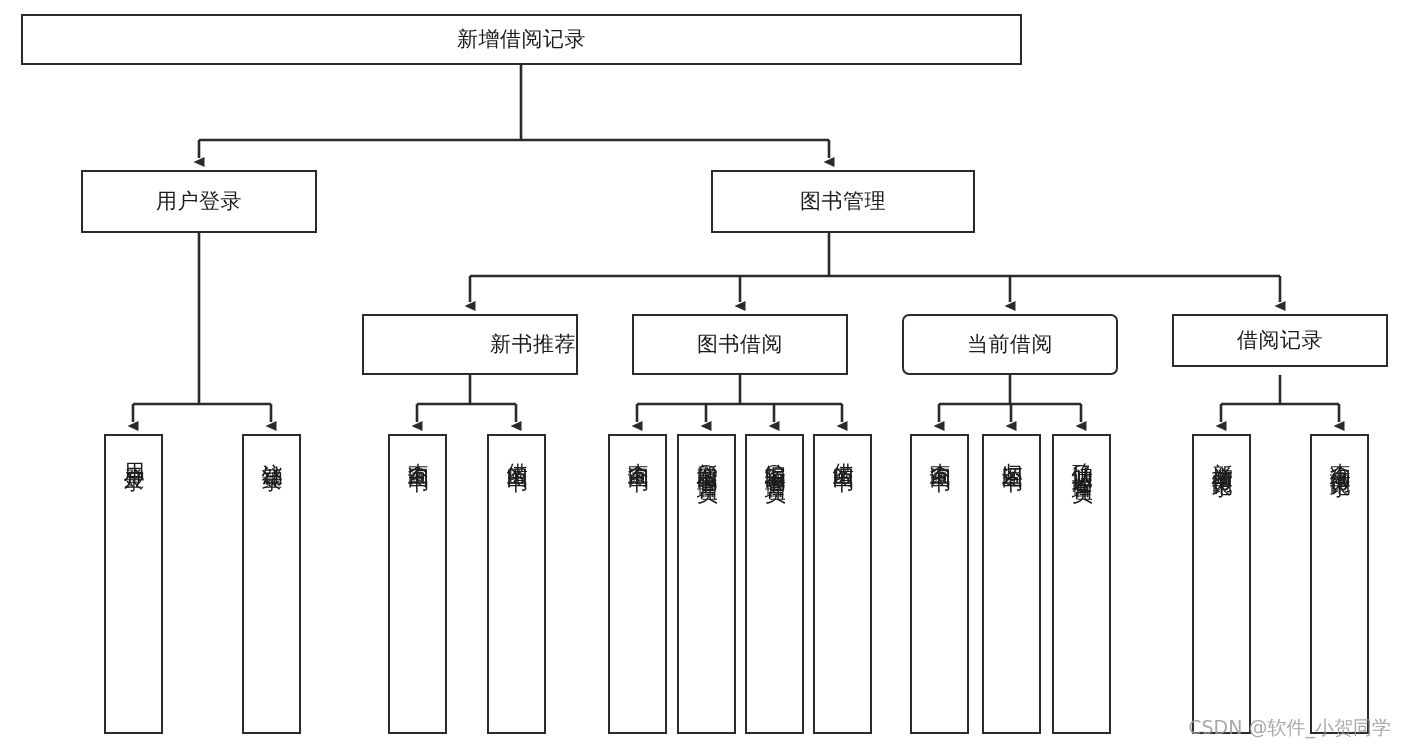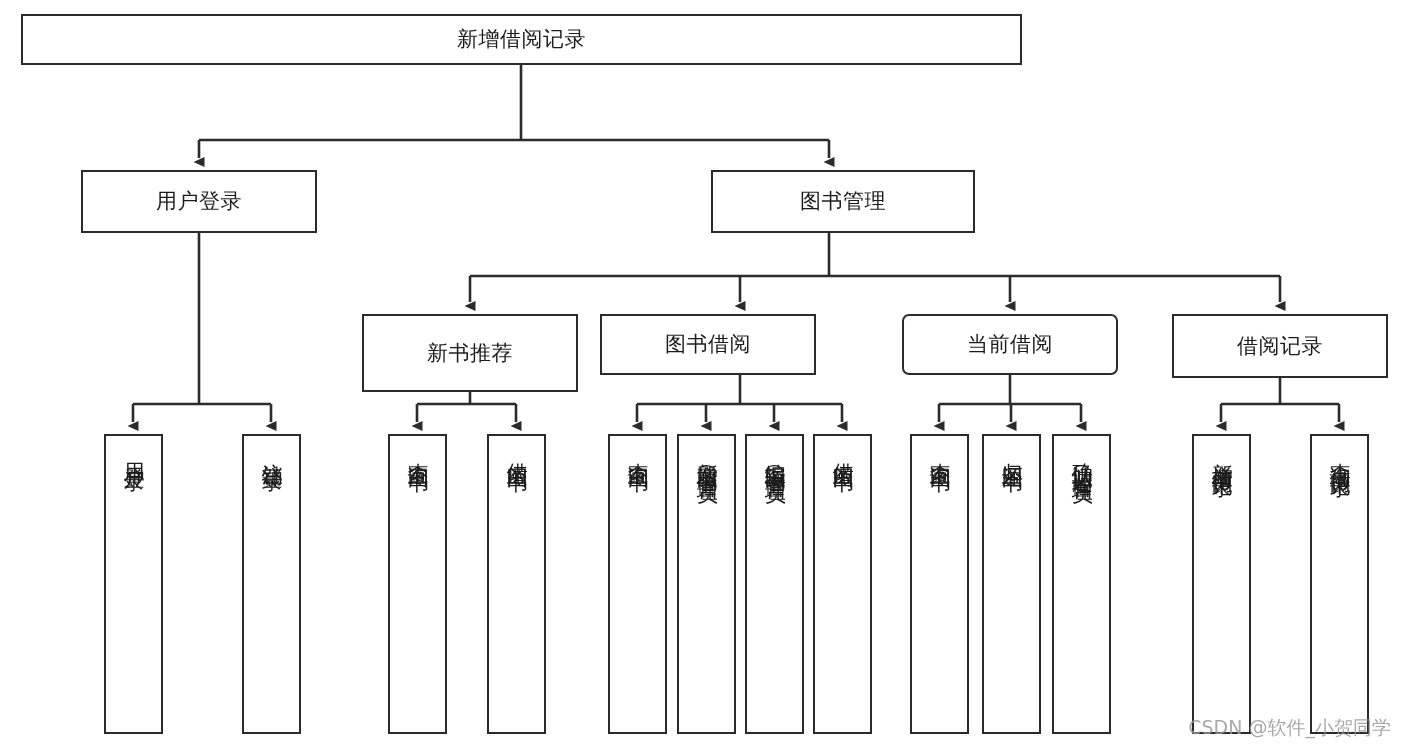--- a/index.html
+++ b/index.html
@@ -125,30 +125,30 @@
     <span class="label">新增借阅记录</span>
   </div>
 
   <div class="node" id="n-user_login" style="left: 81px; top: 170px; width: 236px; height: 63px;">
     <span class="label">用户登录</span>
   </div>
   <div class="node" id="n-book_manage" style="left: 711px; top: 170px; width: 264px; height: 63px;">
     <span class="label">图书管理</span>
   </div>
 
-  <div class="node" id="n-new_book_rec" style="left: 362px; top: 314px; width: 216px; height: 78px;">
+  <div class="node" id="n-new_book_rec" style="left: 362px; top: 314px; width: 216px; height: 61px; justify-content: flex-end;">
     <span class="label">新书推荐</span>
   </div>
-  <div class="node" id="n-book_borrow" style="left: 600px; top: 314px; width: 216px; height: 61px;">
+  <div class="node" id="n-book_borrow" style="left: 632px; top: 314px; width: 216px; height: 61px;">
     <span class="label">图书借阅</span>
   </div>
   <div class="node" id="n-current_borrow" style="left: 902px; top: 314px; width: 216px; height: 61px; border-radius: 7px;">
     <span class="label">当前借阅</span>
   </div>
-  <div class="node" id="n-borrow_record" style="left: 1172px; top: 314px; width: 216px; height: 64px;">
+  <div class="node" id="n-borrow_record" style="left: 1172px; top: 314px; width: 216px; height: 53px;">
     <span class="label">借阅记录</span>
   </div>
 
   <div class="node vertical" id="n-leaf_user_login" style="left: 104px; top: 434px; width: 59px; height: 300px;">
     <span class="label">用户登录</span>
   </div>
   <div class="node vertical" id="n-leaf_logout" style="left: 242px; top: 434px; width: 59px; height: 300px;">
     <span class="label">注销登录</span>
   </div>
 

